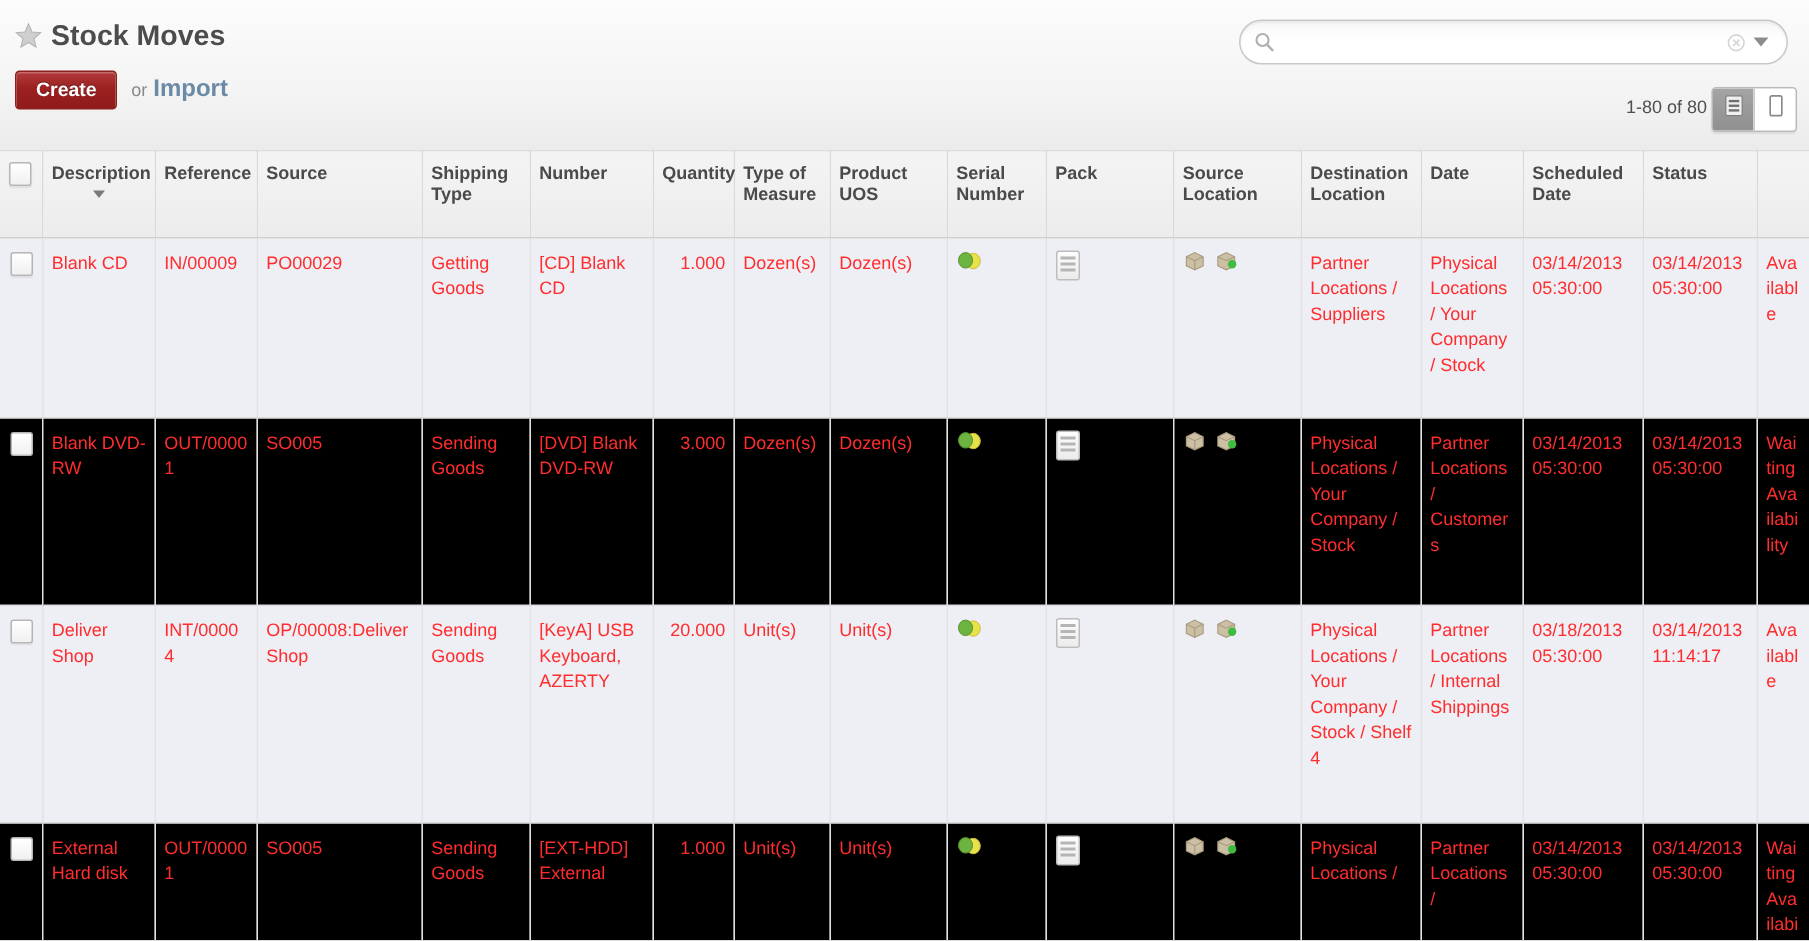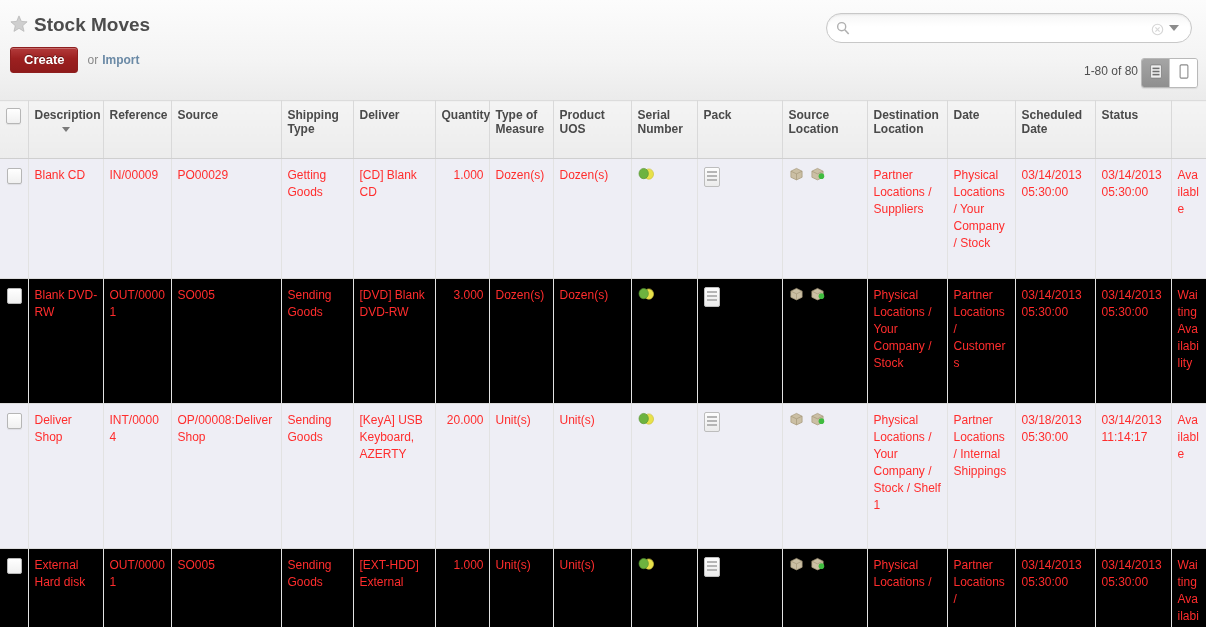--- a/index.html
+++ b/index.html
@@ -61,21 +61,21 @@
     cursor: pointer;
     line-height: 15px;
   }
   .or-text {
     color: #8a8a8a;
     font-size: 12px;
     margin-left: 9px;
   }
   .import-link {
     color: #6b8aa6;
-    font-size: 12px;
+    font-size: 16px;
     font-weight: bold;
     margin-left: 4px;
     text-decoration: none;
     cursor: pointer;
   }
 
   
   .search-wrap {
     position: absolute;
     left: 826px;
@@ -324,21 +324,21 @@
           <th class="col-check">
             <span class="cb"></span>
           </th>
           <th class="sorted">
             <span>Description</span>
             <span class="sort-caret"></span>
           </th>
           <th>Reference</th>
           <th>Source</th>
           <th>Shipping Type</th>
-          <th>Deliver</th>
+          <th>Number</th>
           <th>Quantity</th>
           <th>Type of Measure</th>
           <th>Product UOS</th>
           <th>Serial Number</th>
           <th>Pack</th>
           <th>Source Location</th>
           <th>Destination Location</th>
           <th>Date</th>
           <th>Scheduled Date</th>
           <th>Status</th>
@@ -425,21 +425,21 @@
             <td><span class="serial-icon"><i></i><i></i><i></i></span></td>
             <td class="pack-cell"><span class="pack-icon"><svg viewBox="0 0 16 15" width="15" height="14">
                   <path d="M2 4.5 L8 1.5 L14 4.5 L14 11 L8 13.8 L2 11 Z" fill="#cbbfa4" stroke="#a89a7d" stroke-width="0.8"></path>
                   <path d="M2 4.5 L8 7.3 L14 4.5" fill="none" stroke="#a89a7d" stroke-width="0.8"></path>
                   <path d="M8 7.3 L8 13.8" fill="none" stroke="#a89a7d" stroke-width="0.8"></path>
                 </svg></span><span class="pack-icon"><svg viewBox="0 0 16 15" width="15" height="14">
                   <path d="M2 4.5 L8 1.5 L14 4.5 L14 11 L8 13.8 L2 11 Z" fill="#cbbfa4" stroke="#a89a7d" stroke-width="0.8"></path>
                   <path d="M2 4.5 L8 7.3 L14 4.5" fill="none" stroke="#a89a7d" stroke-width="0.8"></path>
                   <circle cx="12.2" cy="9.8" r="3" fill="#3fbb3f"></circle>
                 </svg></span></td>
-            <td>Physical Locations / Your Company / Stock / Shelf 1</td>
+            <td>Physical Locations / Your Company / Stock / Shelf 4</td>
             <td>Partner Locations / Internal Shippings</td>
             <td>03/18/2013 05:30:00</td>
             <td>03/14/2013 11:14:17</td>
             <td>Available</td>
             <td class="arrow-cell"></td>
           </tr>
           <tr class="row-h4 odd">
             <td class="col-check"><span class="cb"></span></td>
             <td>External Hard disk</td>
             <td>OUT/00001</td>

